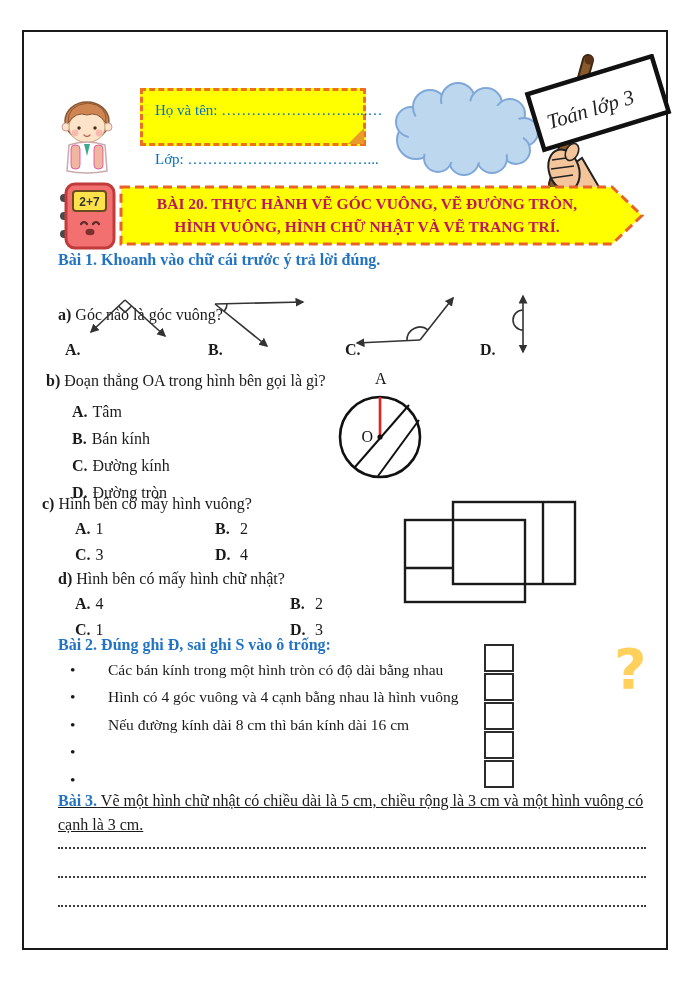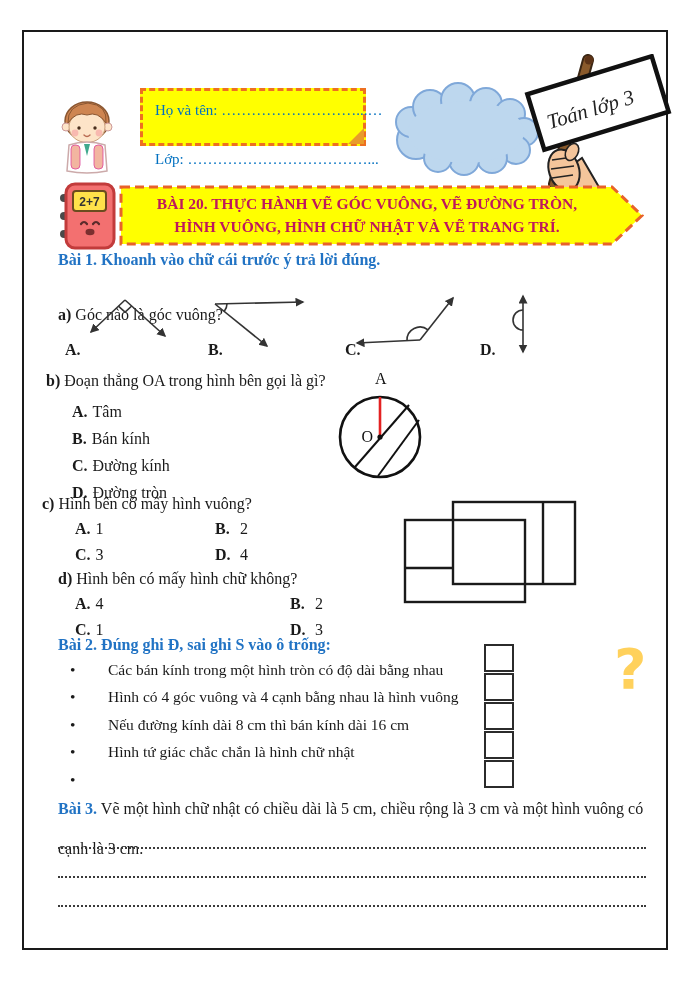--- a/index.html
+++ b/index.html
@@ -44,21 +44,21 @@
 
   #ex2-heading{left:58px;top:636px;}
   #ex2-items{left:66px;top:656px;width:410px;}
   .ex2-row{height:27.5px;font-size:15.5px;display:flex;align-items:center;}
   .bullet{width:38px;text-align:left;padding-left:4px;}
   #ex2-boxes{left:484px;top:644px;}
   .dbox{width:26px;height:24px;border:2px solid #2b2b2b;background:#fff;margin-bottom:1px;}
   #qmark{left:614px;top:636px;font-family:"DejaVu Sans",sans-serif;font-weight:bold;
          font-size:56px;color:#FFD15C;}
 
-  #ex3-para{left:58px;top:789px;width:588px;font-size:16px;line-height:40px;}
+  #ex3-para{left:58px;top:789px;width:588px;font-size:16px;line-height:24px;text-decoration:underline;}
   #answer-lines{left:58px;top:820px;width:588px;}
   .dotted-line{height:27px;border-bottom:2.5px dotted #3a3a3a;}
 </style>
 </head>
 <body>
 
 <div id="stage">
   <div id="page-border" class="abs"></div>
 
   <svg class="abs" style="left:52px;top:93px" width="72" height="84" viewBox="0 0 72 84">
@@ -201,21 +201,21 @@
   <div class="abs opt-row" style="left:75px;top:520px">
     <span class="okey">A.</span><span>1</span>
     <span class="okey" style="position:absolute;left:140px">B.</span><span style="position:absolute;left:165px">2</span>
   </div>
   <div class="abs opt-row" style="left:75px;top:546px">
     <span class="okey">C.</span><span>3</span>
     <span class="okey" style="position:absolute;left:140px">D.</span><span style="position:absolute;left:165px">4</span>
   </div>
   <div id="qd-line" class="abs qline">
     <span class="qlabel">d)</span>
-    <span>Hình bên có mấy hình chữ không?</span>
+    <span>Hình bên có mấy hình chữ nhật?</span>
   </div>
   <div class="abs opt-row" style="left:75px;top:595px">
     <span class="okey">A.</span><span>4</span>
     <span class="okey" style="position:absolute;left:215px">B.</span><span style="position:absolute;left:240px">2</span>
   </div>
   <div class="abs opt-row" style="left:75px;top:621px">
     <span class="okey">C.</span><span>1</span>
     <span class="okey" style="position:absolute;left:215px">D.</span><span style="position:absolute;left:240px">3</span>
   </div>
 
@@ -237,21 +237,20 @@
     <div class="ex2-row">
         <span class="bullet">•</span>
         <span>Hình có 4 góc vuông và 4 cạnh bằng nhau là hình vuông</span>
       </div>
     <div class="ex2-row">
         <span class="bullet">•</span>
         <span>Nếu đường kính dài 8 cm thì bán kính dài 16 cm</span>
       </div>
     <div class="ex2-row">
         <span class="bullet">•</span>
-        <span>Hình tứ giác chắc chắn là hình chữ nhật</span>
       </div>
     <div class="ex2-row">
         <span class="bullet">•</span>
       </div>
   </div>
   <div id="ex2-boxes" class="abs">
     <div class="dbox"></div>
     <div class="dbox"></div>
     <div class="dbox"></div>
     <div class="dbox"></div>

